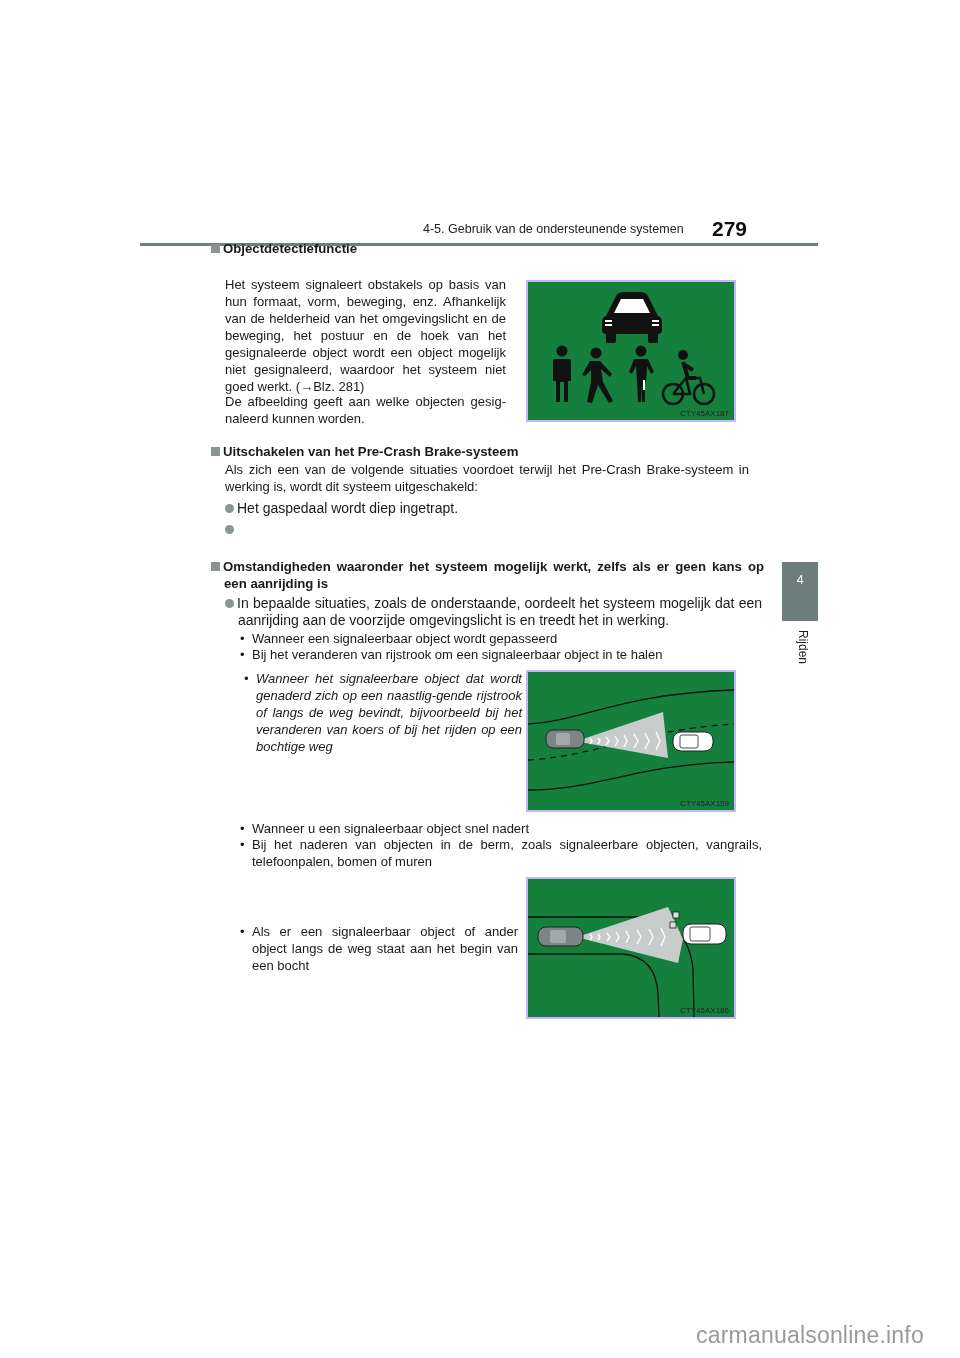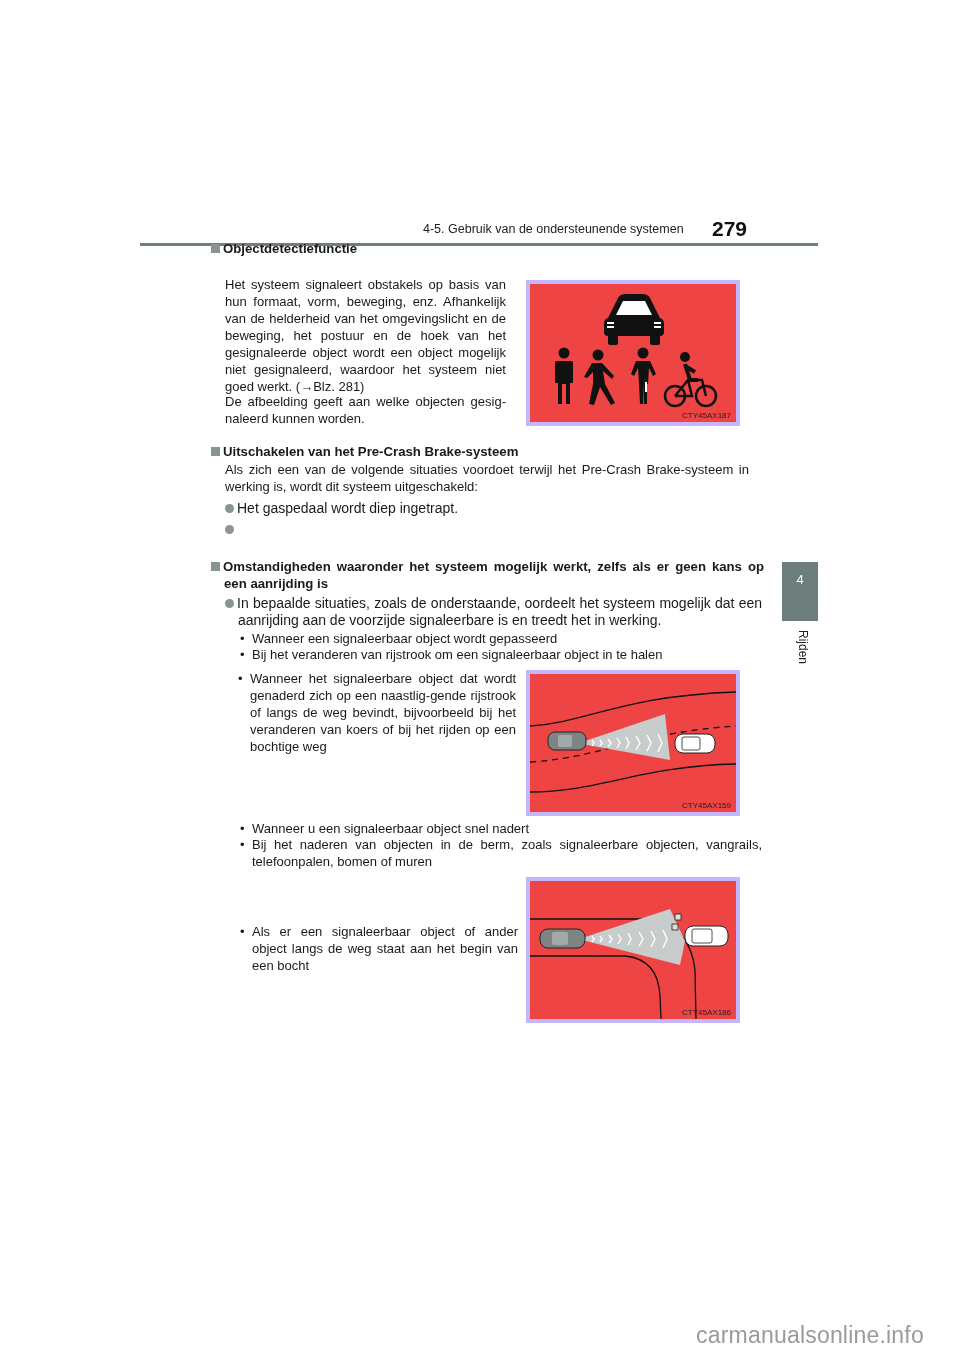--- a/index.html
+++ b/index.html
@@ -14,21 +14,21 @@
   .side-label span { display:block; transform:rotate(90deg); transform-origin:left top; position:absolute; left:27px; top:0; white-space:nowrap; }
 
   .sq { display:inline-block; width:9px; height:9px; background:#8a9493; margin-right:3px; vertical-align:0px; }
   .dot { display:inline-block; width:9px; height:9px; border-radius:50%; background:#8a9493; margin-right:3px; vertical-align:0px; }
   .h { position:absolute; font-weight:bold; font-size:13.2px; line-height:17px; }
   .p { position:absolute; font-size:13px; line-height:17px; text-align:justify; }
   .ind { position:absolute; font-size:14px; line-height:17px; }
   .bul { position:absolute; font-size:13px; line-height:17px; padding-left:14px; text-align:justify; }
   .bul::before { content:"\2022"; position:absolute; left:2px; top:0; }
 
-  .fig { position:absolute; border:4px solid #c4b5fd; background:#ef4444; overflow:hidden; }
+  .fig { position:absolute; border:2px solid #c4b5fd; background:#15803d; overflow:hidden; }
   svg { display:block; }
   .watermark { position:absolute; left:696px; top:1322px; font-size:23px; color:#9a9a9a; letter-spacing:0.2px; }
 </style>
 </head>
 <body>
 
 <div class="header-text">4-5. Gebruik van de ondersteunende systemen</div>
 <div class="page-num">279</div>
 <div class="header-rule"></div>
 
@@ -95,26 +95,26 @@
   <span class="dot"></span><span>Het gaspedaal wordt diep ingetrapt.</span>
 </div>
 <div class="ind" style="left:225px; top:521px; width:524px; text-align:justify; padding-left:13px; text-indent:-13px;">
   <span class="dot"></span>
 </div>
 
 <div class="h" style="left:211px; top:558px; width:540px; text-align:justify; padding-left:13px; text-indent:-13px;">
   <span class="sq"></span><span>Omstandigheden waaronder het systeem mogelijk werkt, zelfs als er geen kans op een aanrijding is</span>
 </div>
 <div class="ind" style="left:225px; top:595px; width:524px; text-align:justify; padding-left:13px; text-indent:-13px;">
-  <span class="dot"></span><span>In bepaalde situaties, zoals de onderstaande, oordeelt het systeem mogelijk dat een aanrijding aan de voorzijde signaleerbare is en treedt het in werking.</span>
+  <span class="dot"></span><span>In bepaalde situaties, zoals de onderstaande, oordeelt het systeem mogelijk dat een aanrijding aan de voorzijde omgevingslicht is en treedt het in werking.</span>
 </div>
 
 <div class="bul" style="left:238px; top:630px; width:510px;">Wanneer een signaleerbaar object wordt gepasseerd</div>
 <div class="bul" style="left:238px; top:646px; width:510px;">Bij het veranderen van rijstrook om een signaleerbaar object in te halen</div>
-<div class="bul" style="left:236px; top:670px; width:266px;">Wanneer het signaleerbare object dat wordt genaderd zich op een naastlig-gende rijstrook of langs de weg bevindt, bijvoorbeeld bij het veranderen van koers of bij het rijden op een bochtige weg</div>
+<div class="bul" style="left:242px; top:670px; width:266px;font-style:italic;">Wanneer het signaleerbare object dat wordt genaderd zich op een naastlig-gende rijstrook of langs de weg bevindt, bijvoorbeeld bij het veranderen van koers of bij het rijden op een bochtige weg</div>
 
 <div class="fig" style="left:526px; top:670px; width:206px; height:138px;">
   <svg width="206" height="138" viewBox="0 0 206 138">
     <path d="M0 52 C60 48 90 22 206 18" stroke="#111" stroke-width="1.3" fill="none"></path>
     <path d="M0 88 C70 84 110 58 206 52" stroke="#111" stroke-width="1.3" fill="none" stroke-dasharray="6 5"></path>
     <path d="M0 118 C70 118 110 92 206 90" stroke="#111" stroke-width="1.3" fill="none"></path>
     <polygon points="52,68 135,40 140,86 52,70" fill="#c8cccb"></polygon>
     <g fill="none" stroke="#fff" stroke-width="1.4">
       <path d="M62 66 l2 3 l-2 3"></path>
         <path d="M70 66 l2 3 l-2 3"></path>

